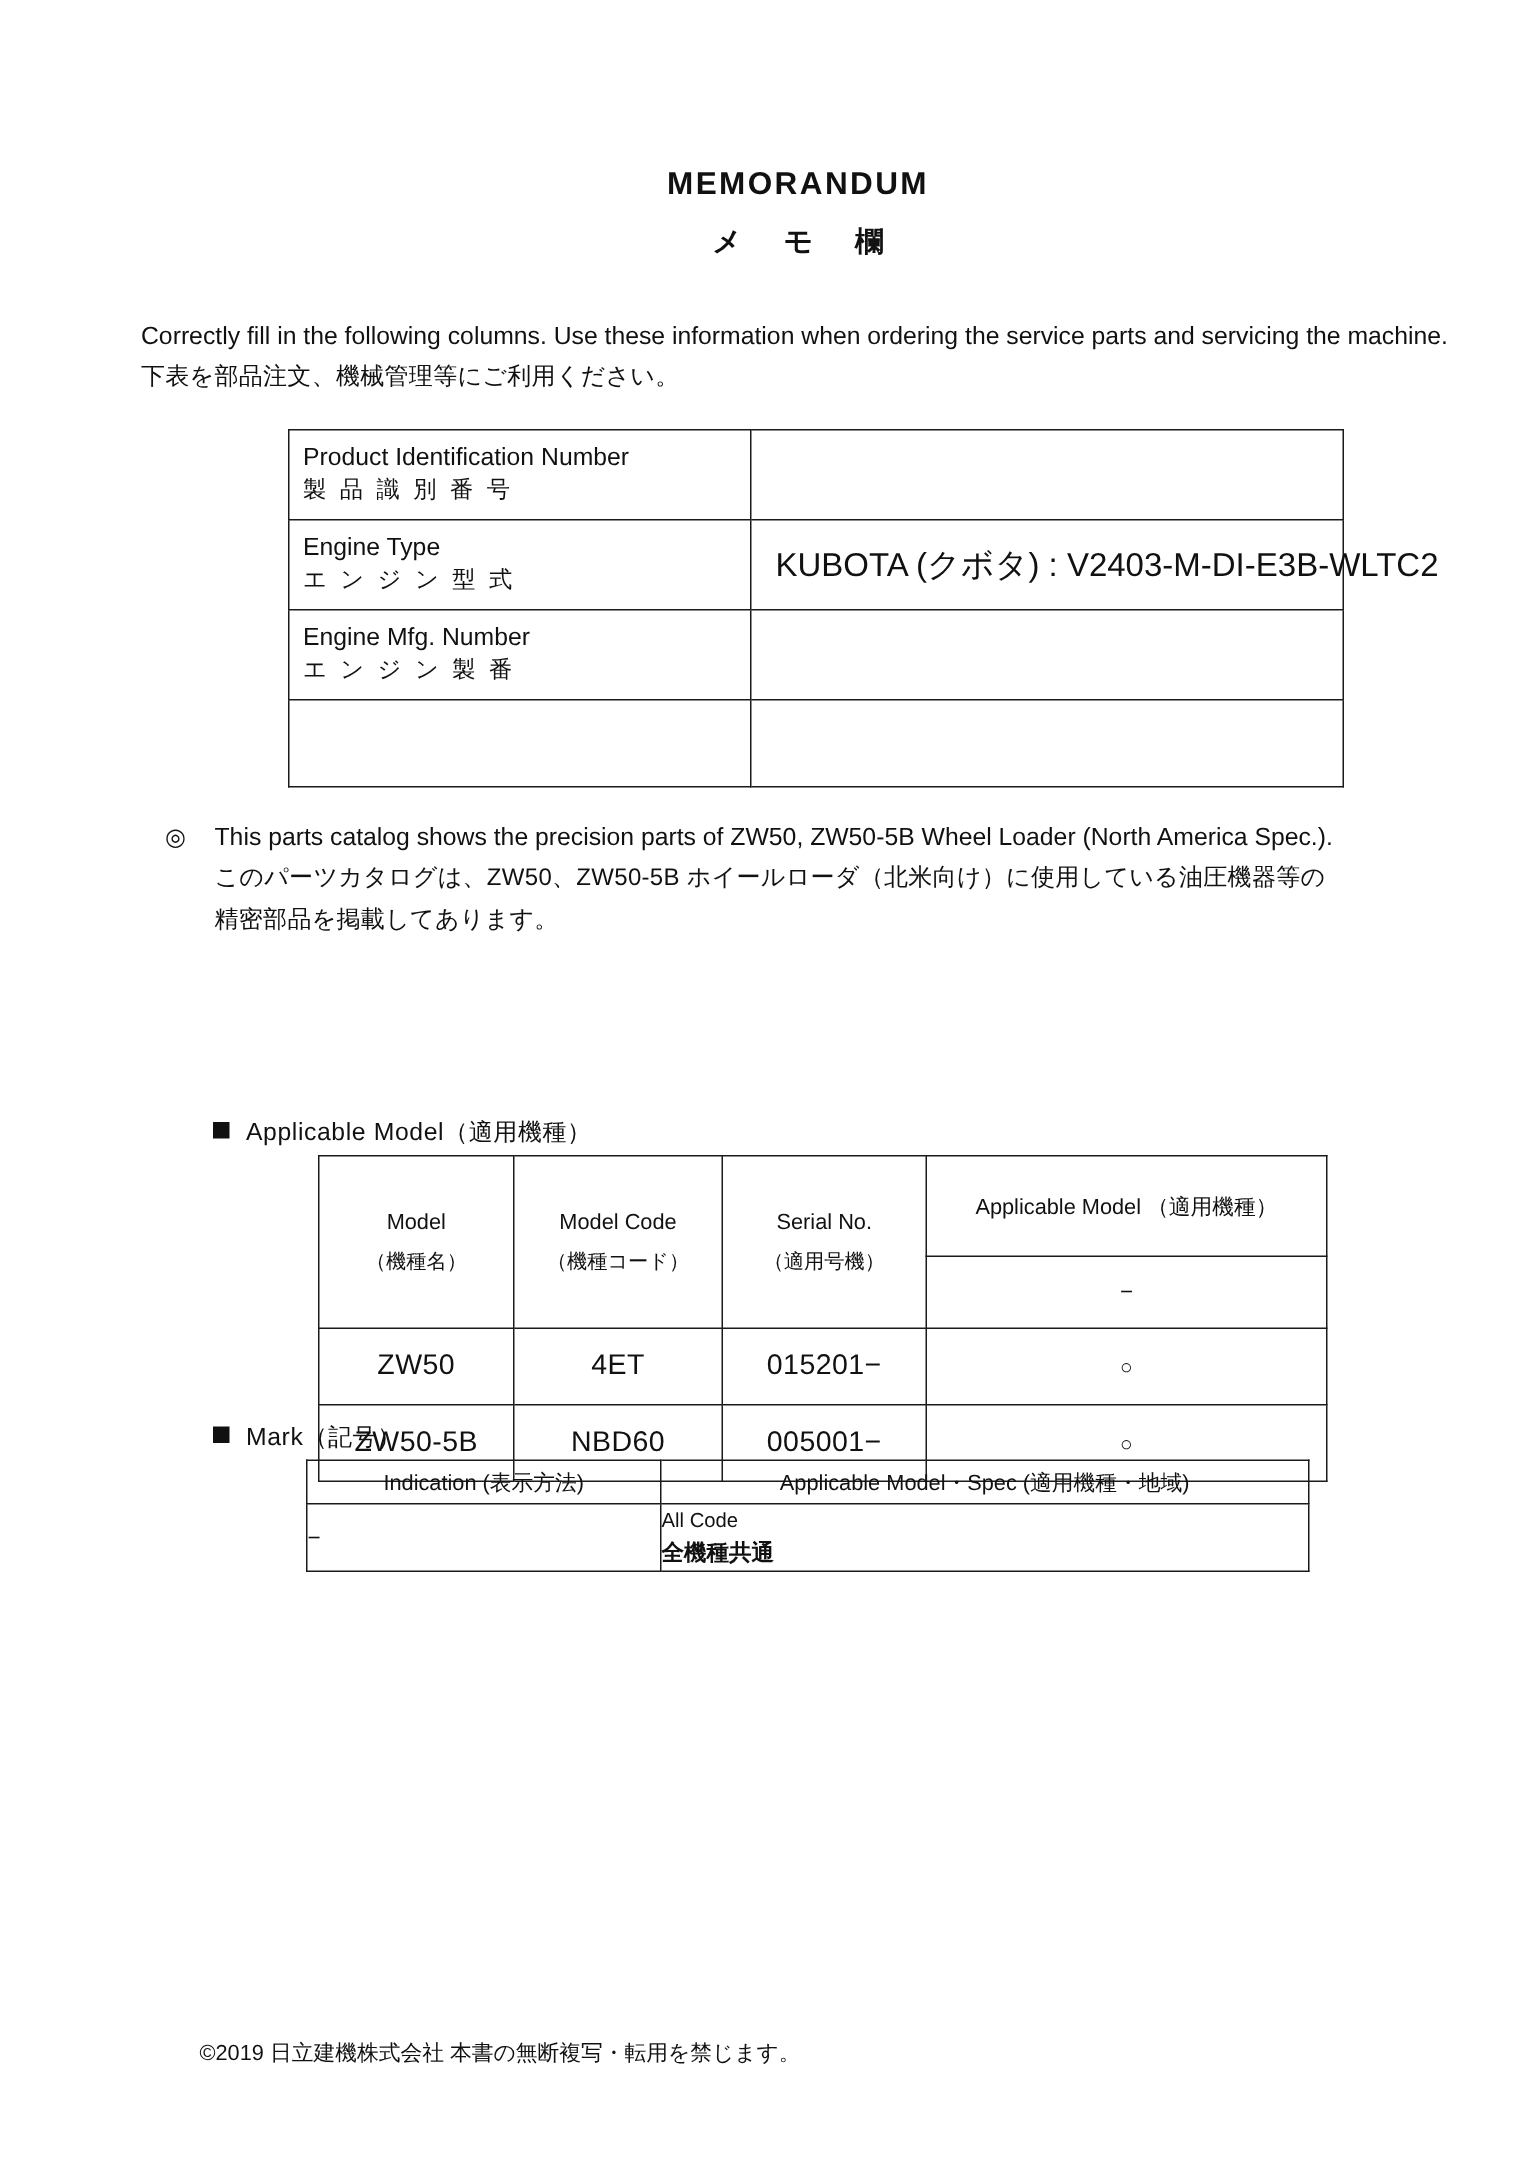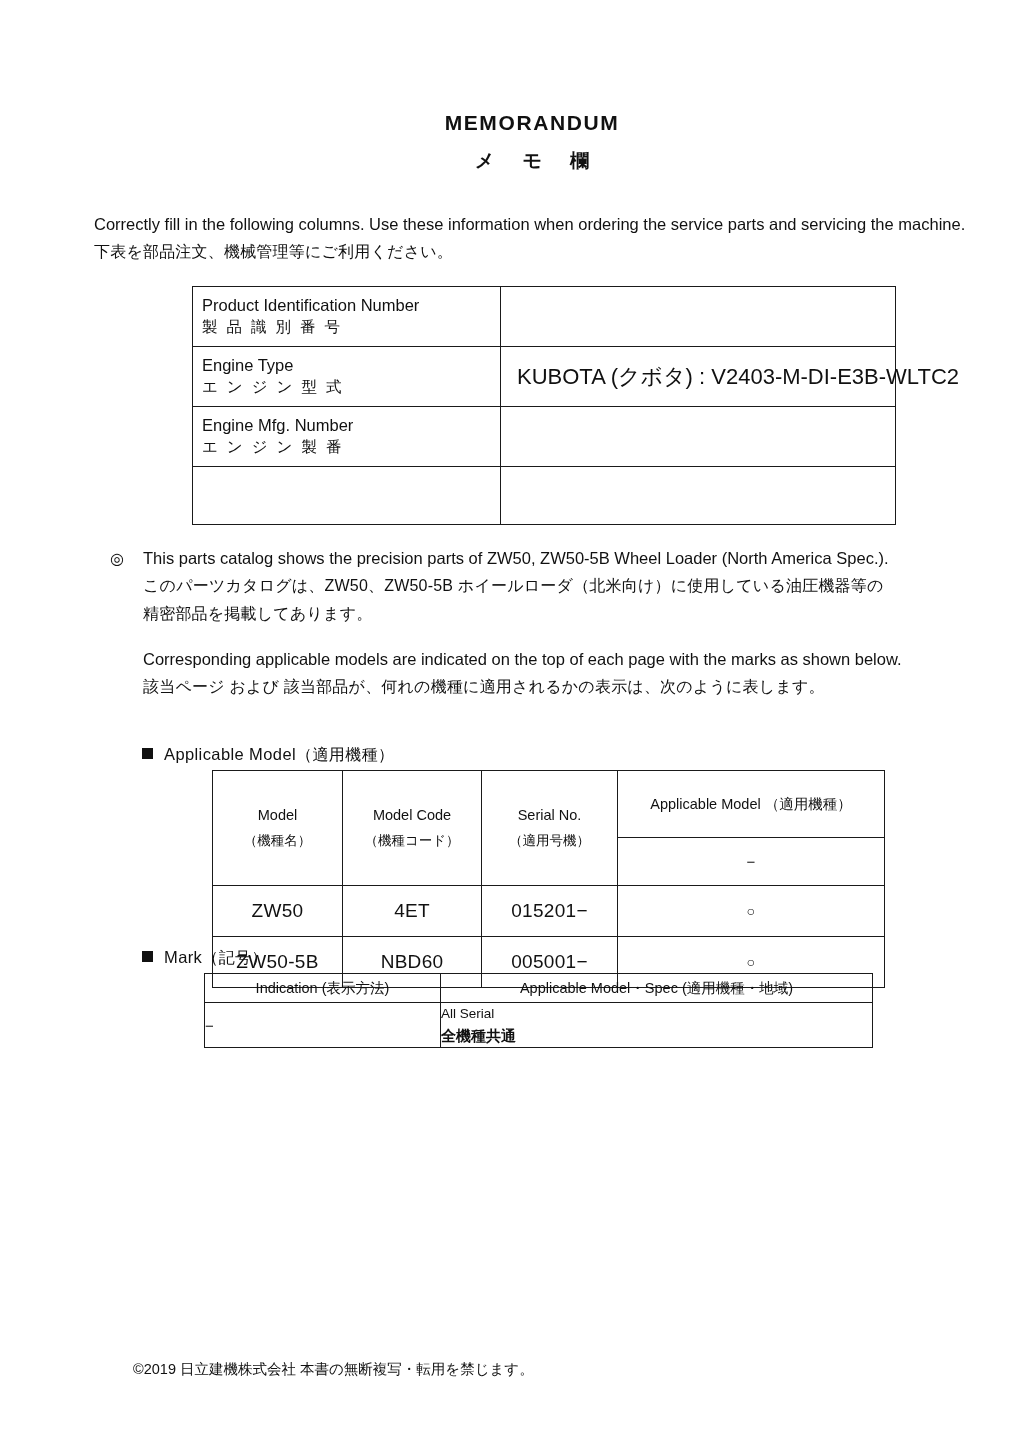--- a/index.html
+++ b/index.html
@@ -267,24 +267,20 @@
 
   <div class="para-block para-catalog">
     <span class="mark-dbl">◎</span>
     <div class="body">
       <div>This parts catalog shows the precision parts of ZW50, ZW50-5B Wheel Loader (North America Spec.).</div>
       <div class="jp-line">このパーツカタログは、ZW50、ZW50-5B ホイールローダ（北米向け）に使用している油圧機器等の</div>
       <div class="jp-line">精密部品を掲載してあります。</div>
     </div>
   </div>
 
-  <div class="para-block para-models">
-    <div>Corresponding applicable models are indicated on the top of each page with the marks as shown below.</div>
-    <div class="jp-line">該当ページ および 該当部品が、何れの機種に適用されるかの表示は、次のように表します。</div>
-  </div>
 
   <div class="sect-head sect-applicable">
     <span class="sq"></span><span>Applicable Model</span><span class="jp-b">（適用機種）</span>
   </div>
 
   <table class="am-table">
     <colgroup>
       <col class="c-model">
         <col class="c-code">
         <col class="c-serial">
@@ -334,21 +330,21 @@
         <col class="c-spec">
     </colgroup>
     <tbody>
         <tr>
       <th>Indication (表示方法)</th>
       <th>Applicable Model・Spec (適用機種・地域)</th>
     </tr>
     <tr>
       <td class="ind-cell">−</td>
       <td class="spec-cell">
-        <span class="en">All Serial</span>
+        <span class="en">All Code</span>
         <span class="jp">全機種共通</span>
       </td>
     </tr>
   </tbody>
     </table>
 
   <div class="footer">
     <div class="jp">©2019  日立建機株式会社  本書の無断複写・転用を禁じます。</div>
   </div>
 

